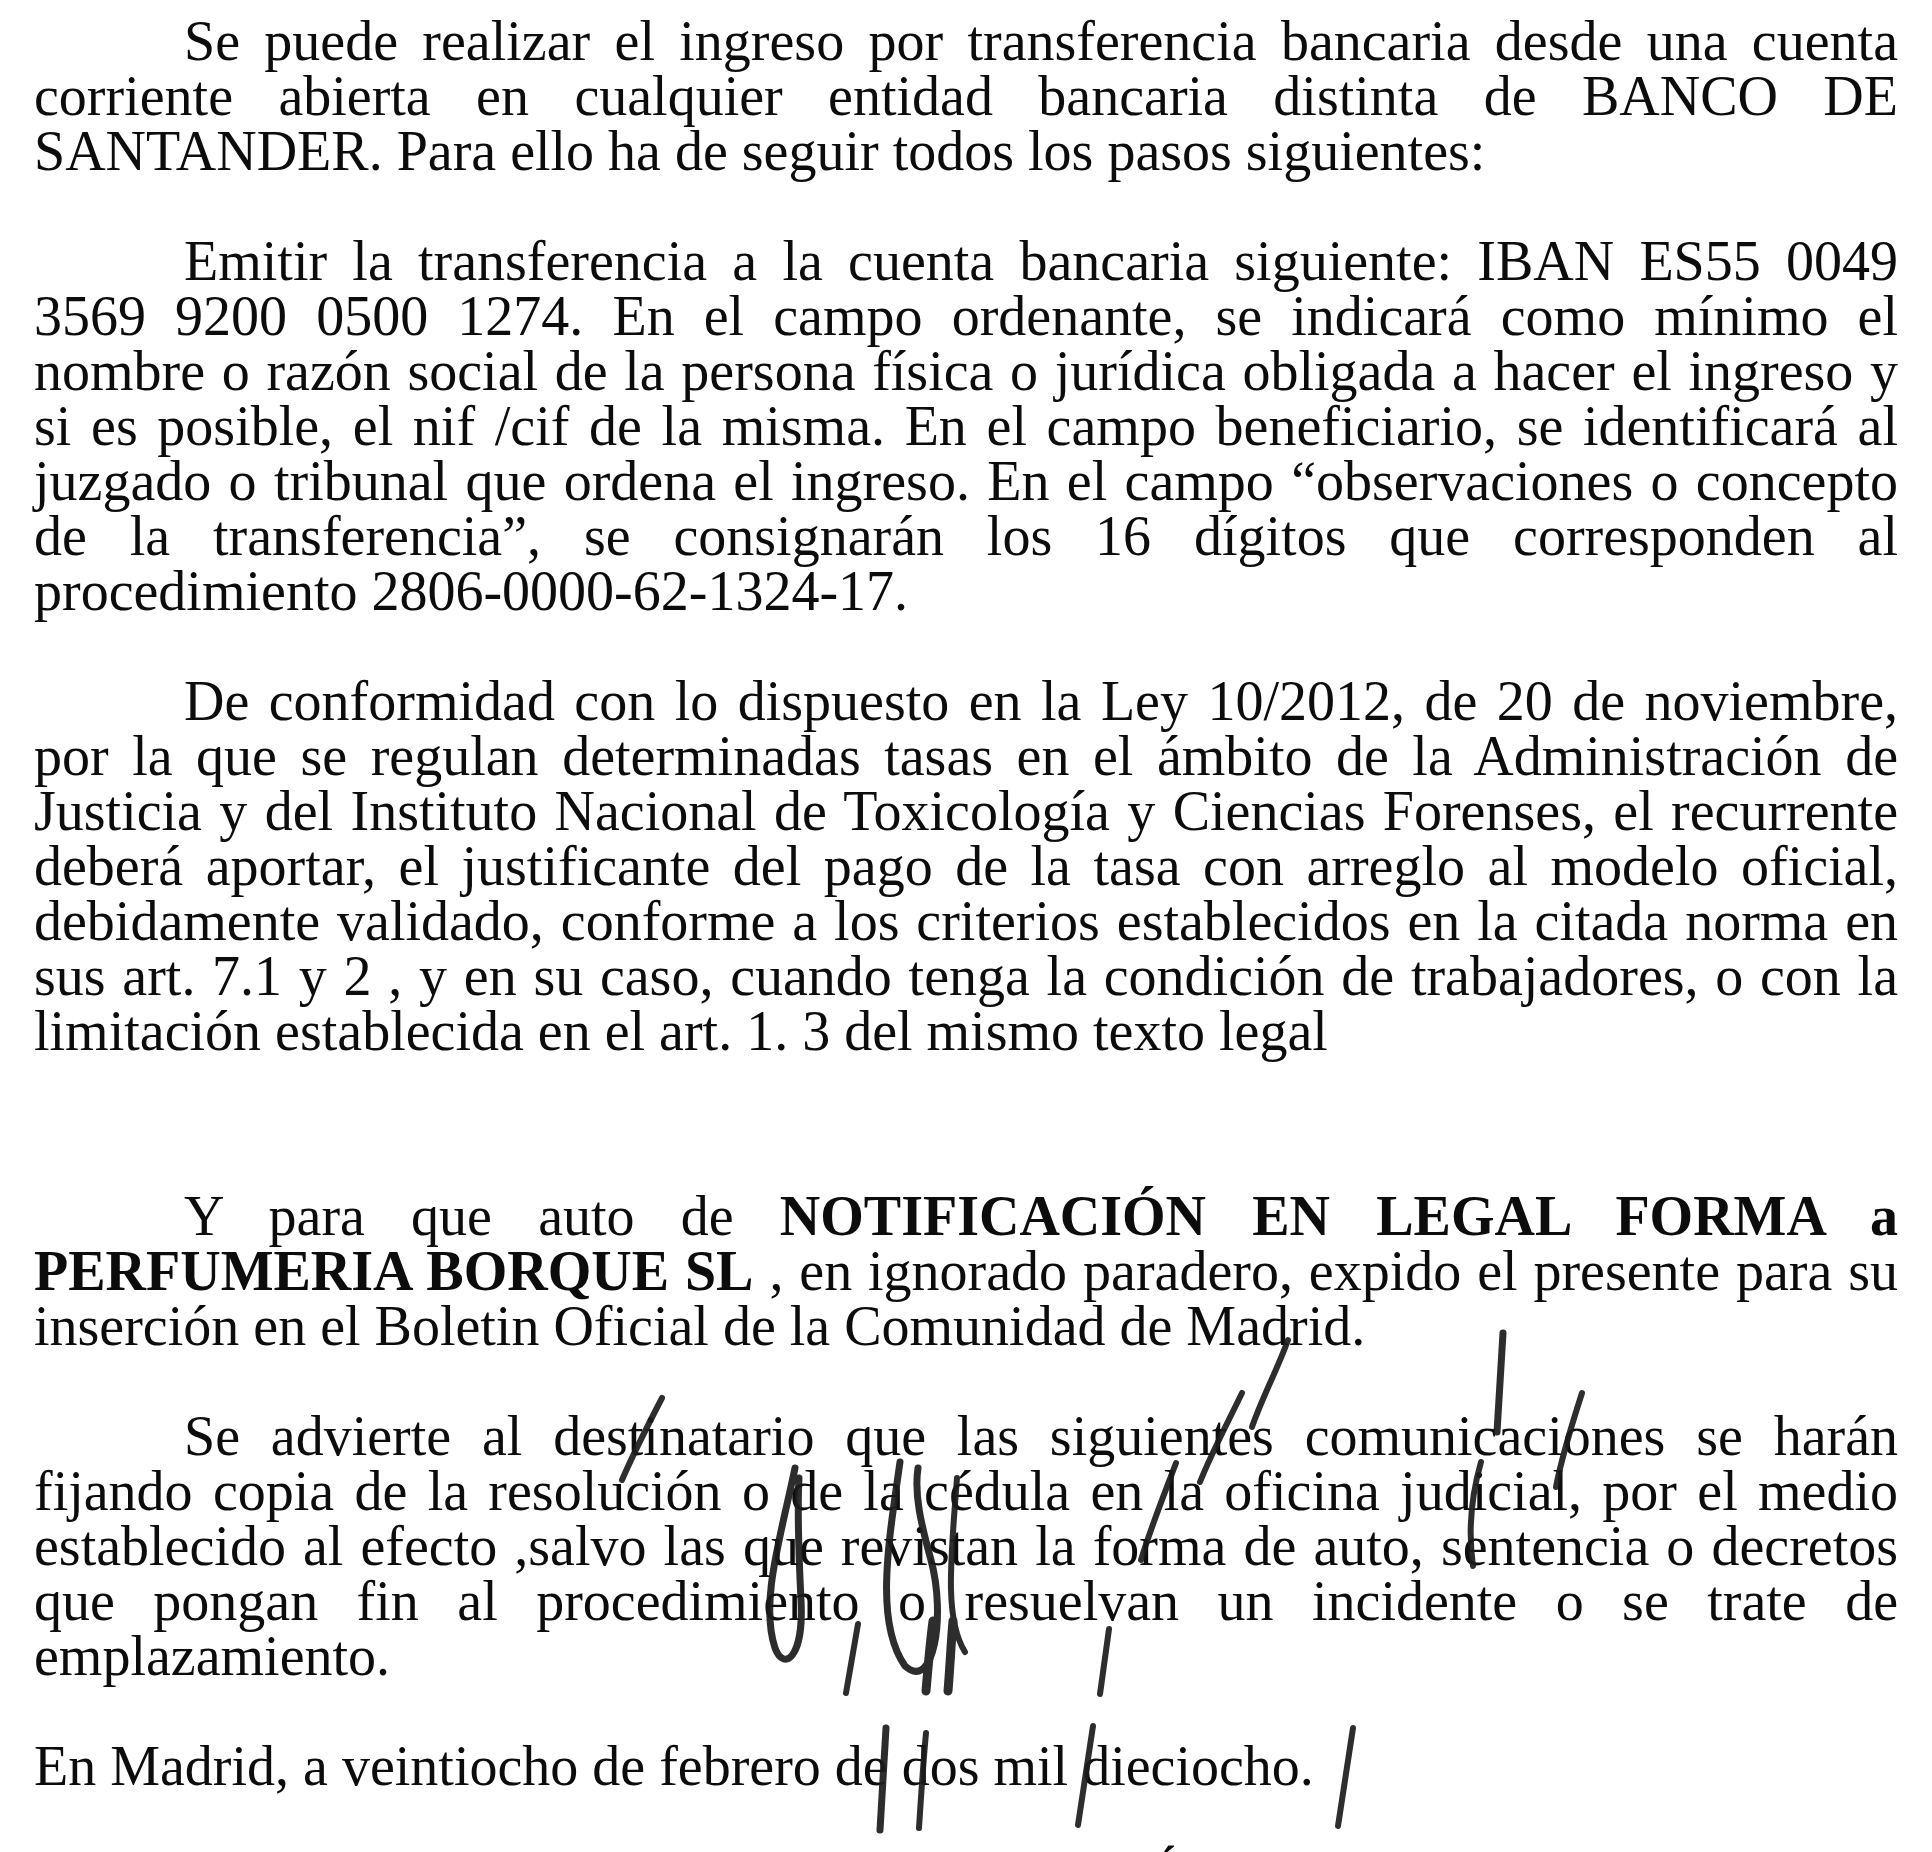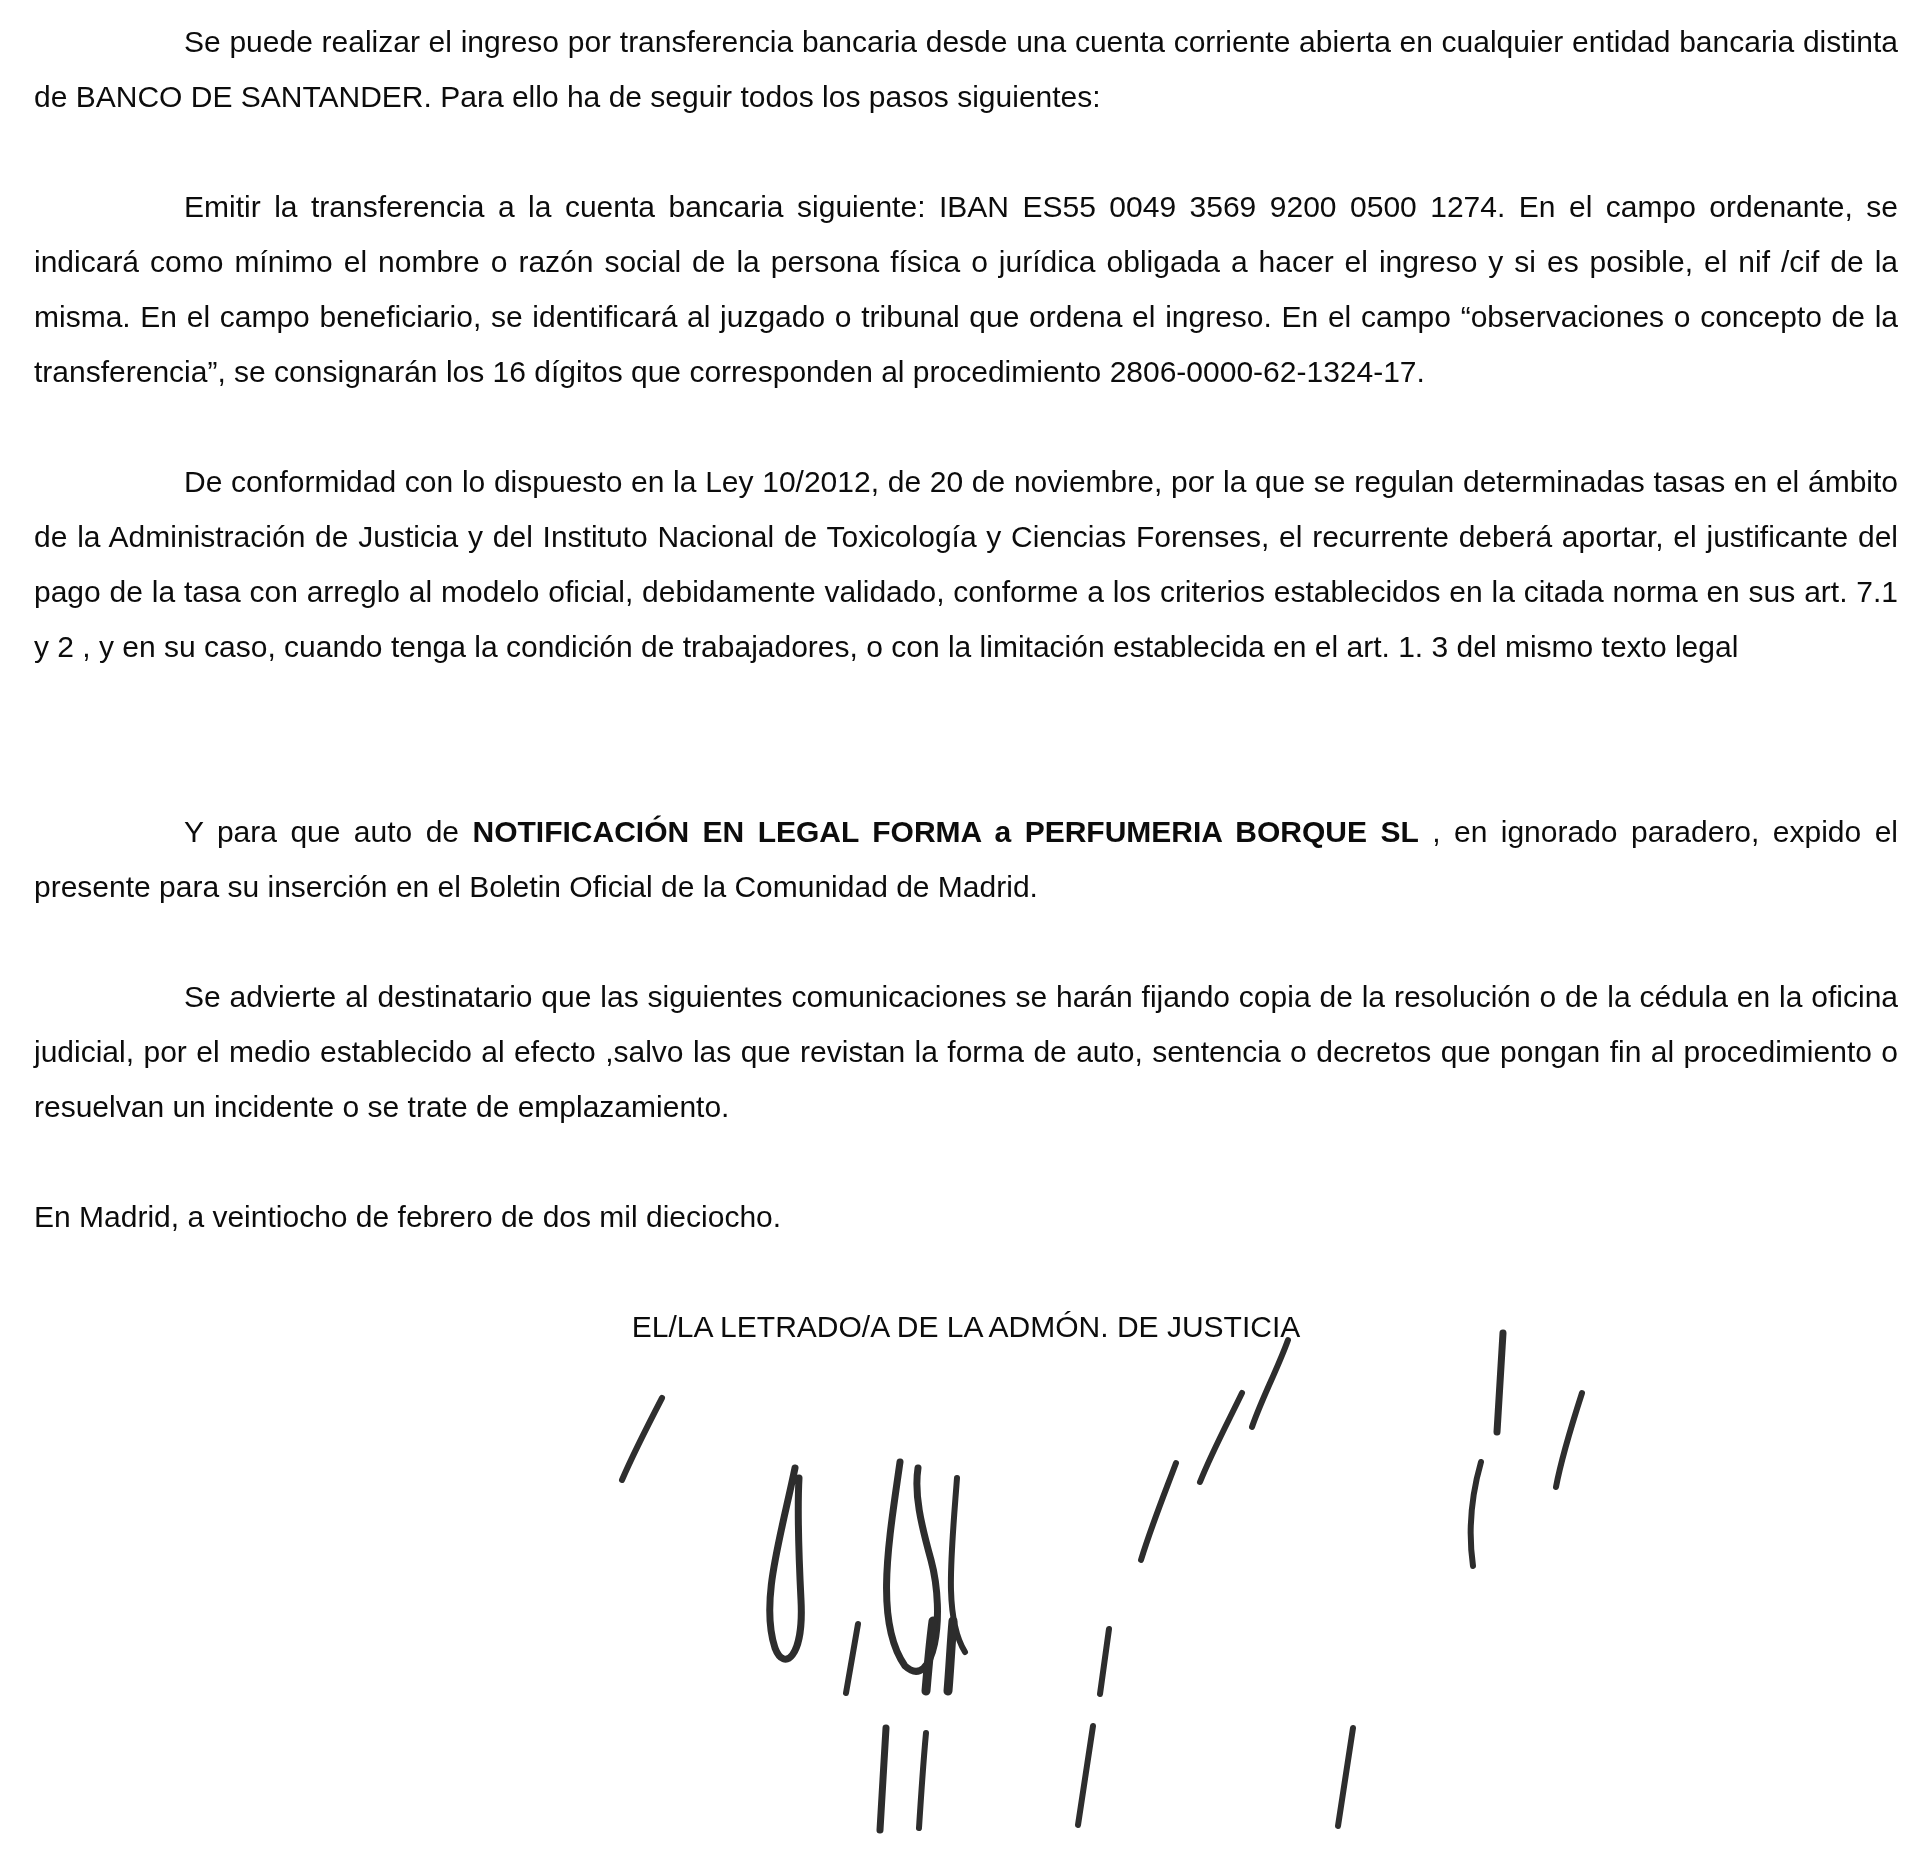--- a/index.html
+++ b/index.html
@@ -9,22 +9,22 @@
     background: #ffffff;
   }
   .page {
     position: relative;
     width: 1932px;
     height: 1852px;
     box-sizing: border-box;
     padding: 14px 34px 0 34px;
     background: #ffffff;
     color: #0c0c0c;
-    font-family: Liberation Sans, sans-serif;
-    font-size: 30px;
+    font-family: Liberation Serif, serif;
+    font-size: 56px;
     line-height: 55px;
     overflow: hidden;
     text-align: justify;
   }
   .para {
     margin: 0 0 55px 0;
     text-align: justify;
   }
   .indent { text-indent: 150px; }
   .gap-before { margin-top: 130px; }

